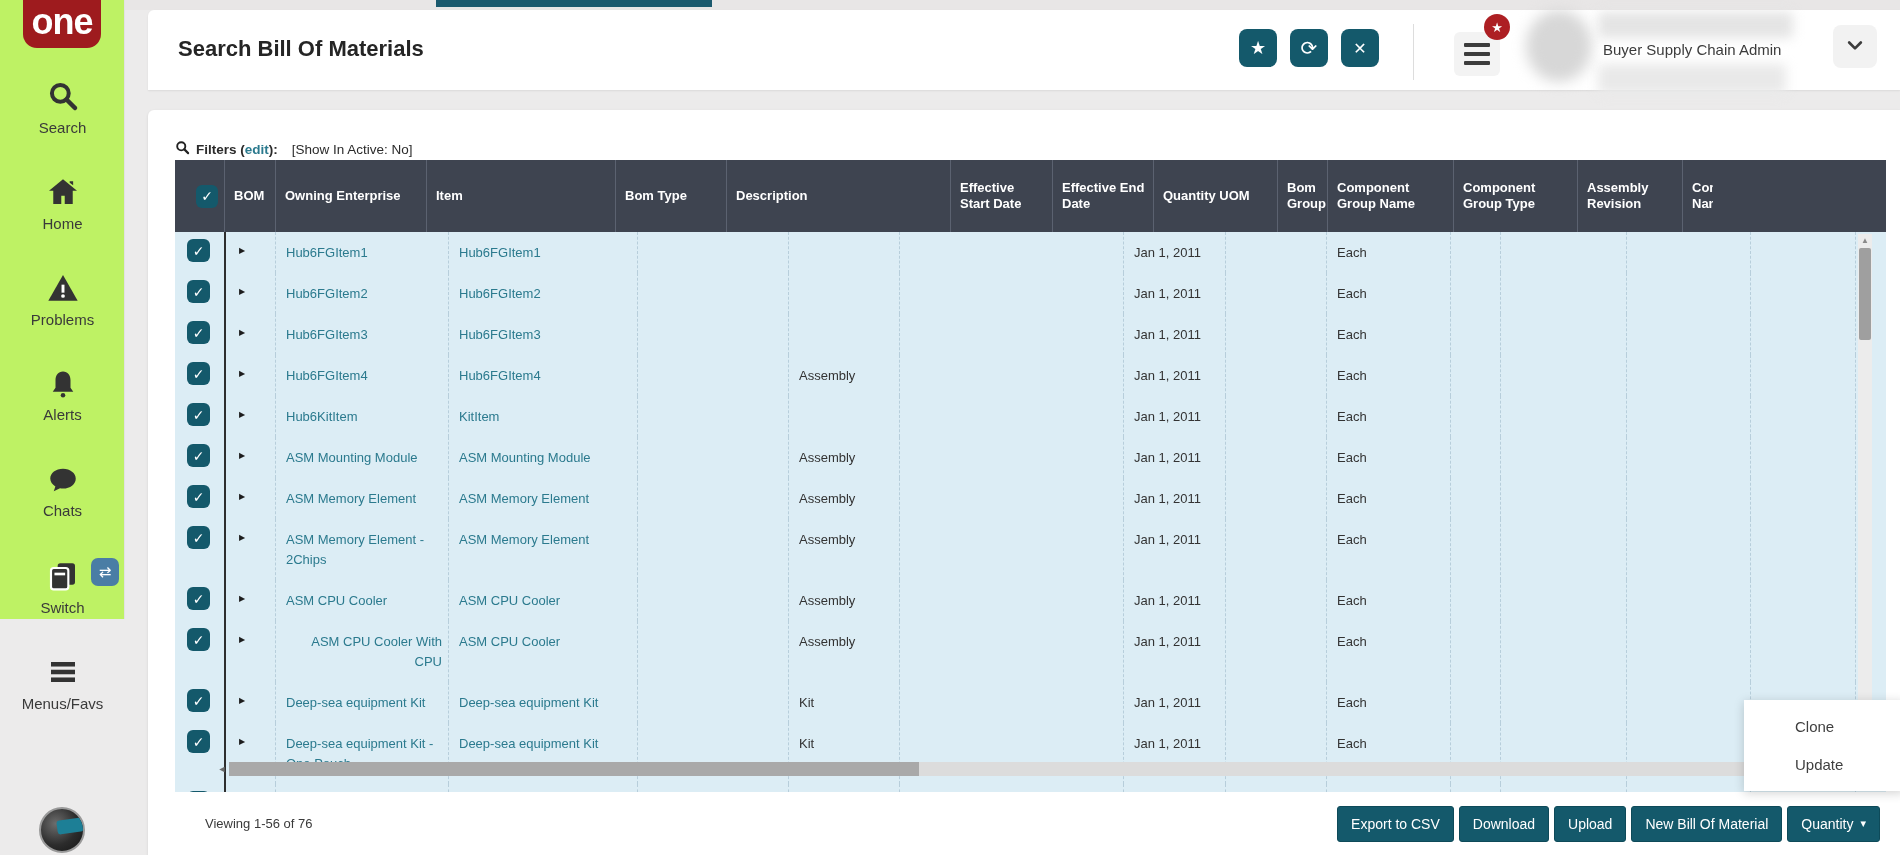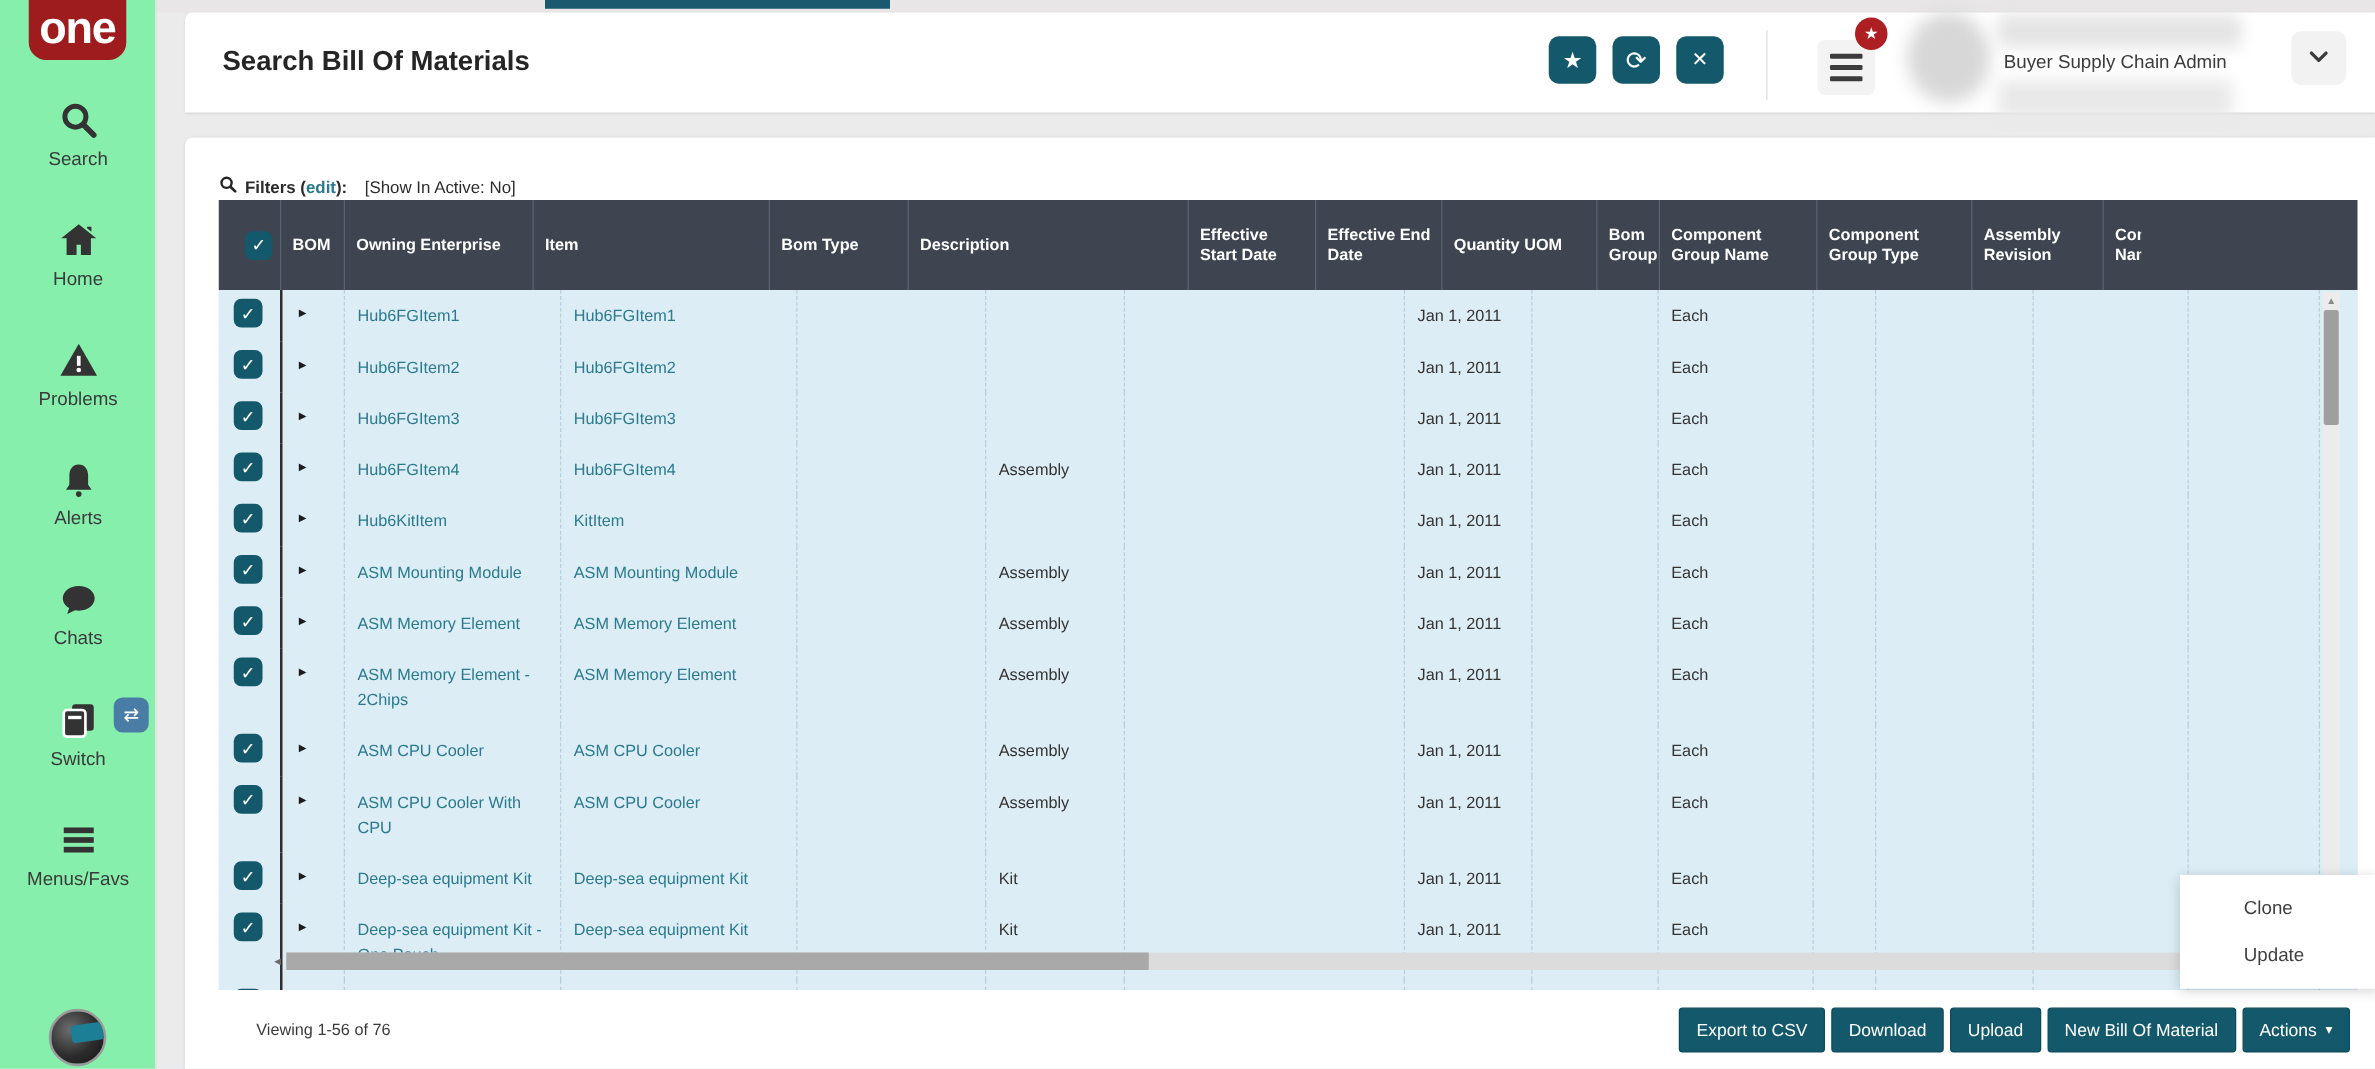--- a/index.html
+++ b/index.html
@@ -5,21 +5,21 @@
   :root{
     --accent:#14596B; --header-bg:#3E4450; --row-bg:#DCEDF5; --link:#2B7A8E;
     --logo-red:#9E1B1E; --badge-red:#AD1F23; --switch-blue:#4A7DA5;
     --page-bg:#ECEBEB; --dash:#B7CEDB; --text:#333;
   }
   *{box-sizing:border-box;margin:0;padding:0}
   html,body{width:1900px;height:855px;overflow:hidden}
   body{font-family:"Liberation Sans","DejaVu Sans",sans-serif;background:var(--page-bg);position:relative;color:var(--text)}
 
   
-  .sidebar{position:absolute;left:0;top:0;width:125px;height:855px;background:#86efac;border-right:1px solid #e2e2e2;z-index:5}
+  .sidebar{position:absolute;left:0;top:0;width:125px;height:619px;background:#bef264;border-right:1px solid #e2e2e2;z-index:5}
   .logo{position:absolute;left:23px;top:-18px;width:78px;height:66px;background:var(--logo-red);border-radius:14px;
         color:#fff;font-weight:700;font-size:36px;display:flex;align-items:flex-end;justify-content:center;letter-spacing:-1px;padding-bottom:8px;line-height:1}
   .side-item{position:absolute;left:0;width:125px;height:96px;display:flex;flex-direction:column;align-items:center;justify-content:center;gap:7px;cursor:pointer}
   .side-item .lbl{font-size:15px;color:#3a3a3a}
   .side-item svg{display:block}
   .switch-badge{position:absolute;right:6px;top:18px;width:28px;height:28px;border-radius:7px;background:var(--switch-blue);
         color:#fff;font-size:15px;display:flex;align-items:center;justify-content:center}
   .globe{position:absolute;left:39px;top:807px;width:46px;height:46px;border-radius:50%;
         background:radial-gradient(circle at 35% 35%, #6d6d6d 0%, #2c2c2c 55%, #141414 100%);border:2px solid #9a9a9a;overflow:hidden}
   .globe:after{content:"";position:absolute;left:16px;top:10px;width:26px;height:14px;background:#1d7f96;border-radius:3px;transform:rotate(-8deg)}
@@ -451,21 +451,21 @@
         </div>
         <div class="tr">
           <div class="td" style="padding: 0px; flex: 0 0 49px;">
             <div class="checkbox row-check">
               <div class="">✓</div>
             </div>
           </div>
           <div class="td darksep" style="flex: 0 0 51px;">
             <div class="expand">▶</div>
           </div>
-          <div class="td sep" style="flex: 0 0 173px;"><a>ASM CPU Cooler With CPU</a></div>
+          <div class="td sep" style="flex: 0 0 173px; text-align: right;"><a>ASM CPU Cooler With CPU</a></div>
           <div class="td sep" style="flex: 0 0 189px;"><a>ASM CPU Cooler</a></div>
           <div class="td sep" style="flex: 0 0 151px;"></div>
           <div class="td sep" style="flex: 0 0 111px;">Assembly</div>
           <div class="td sep" style="flex: 0 0 224px;"></div>
           <div class="td sep" style="flex: 0 0 102px;">Jan 1, 2011</div>
           <div class="td sep" style="flex: 0 0 101px;"></div>
           <div class="td sep" style="flex: 0 0 124px;">Each</div>
           <div class="td sep" style="flex: 0 0 50px;"></div>
           <div class="td sep" style="flex: 0 0 126px;"></div>
           <div class="td sep" style="flex: 0 0 124px;"></div>
@@ -564,21 +564,21 @@
         <div class="tbtn" role="button">
           <div class="">Download</div>
         </div>
         <div class="tbtn" role="button">
           <div class="">Upload</div>
         </div>
         <div class="tbtn" role="button">
           <div class="">New Bill Of Material</div>
         </div>
         <div class="tbtn" role="button">
-          <div class="">Actions</div>
+          <div class="">Quantity</div>
           <div class="caret">▾</div>
         </div>
       </div>
   </div>
 </section>
 
 <div class="context-menu" id="ctxmenu">
     <div class="context-item">Clone</div>
     <div class="context-item">Update</div>
   </div>

